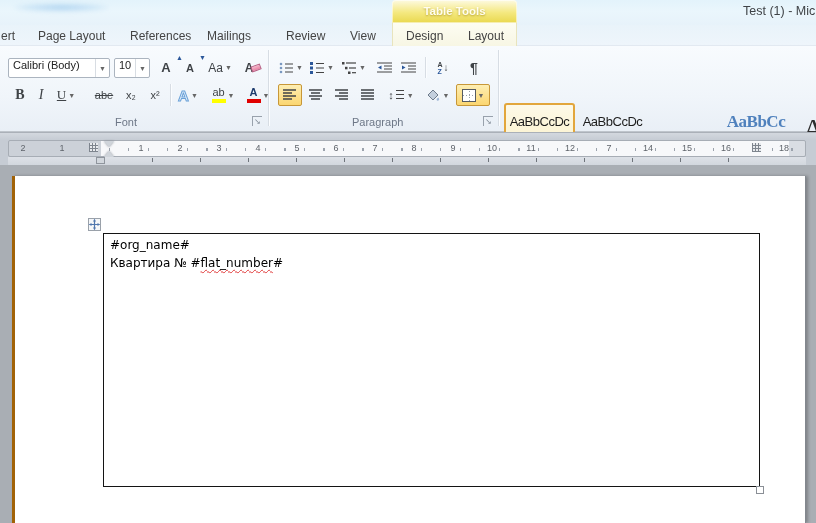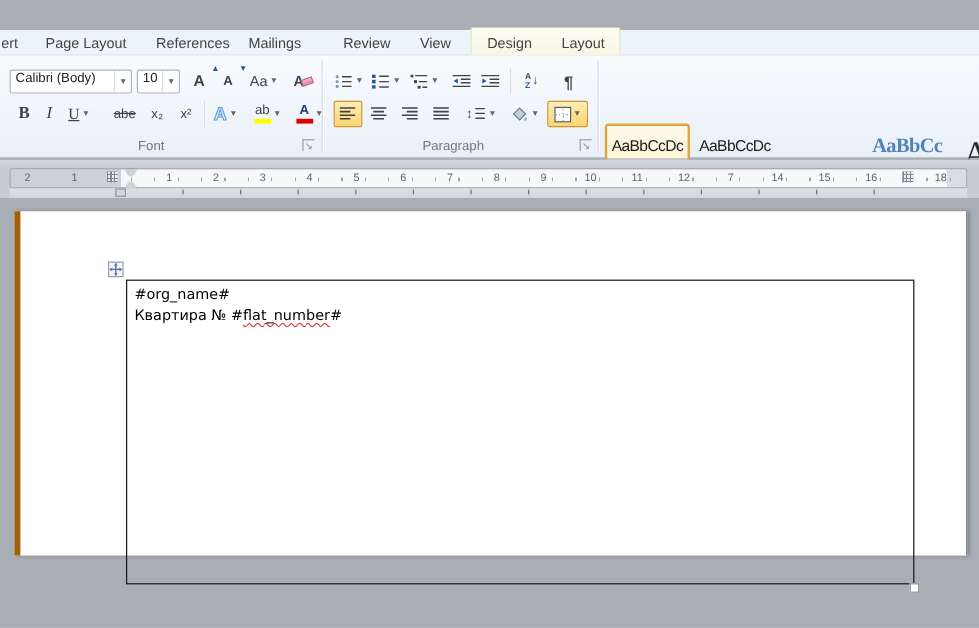--- a/index.html
+++ b/index.html
@@ -93,36 +93,41 @@
     background-color:#e9ebee; }
   .ind-first { position:absolute; left:95px; top:0; width:0; height:0;
     border-left:5px solid transparent; border-right:5px solid transparent; border-top:6px solid #cfd4da;
     filter:drop-shadow(0 0 1px #8f959d); }
   .ind-hang { position:absolute; left:95px; top:10px; width:0; height:0;
     border-left:5px solid transparent; border-right:5px solid transparent; border-bottom:6px solid #cfd4da;
     filter:drop-shadow(0 0 1px #8f959d); }
   .ind-left { position:absolute; left:96px; top:17px; width:9px; height:7px; background:#d2d7dd; border:1px solid #8f959d; }
   
   .doc-area { position:absolute; left:0; top:165px; width:816px; height:358px; background:#a9aeb4; }
-  .page { position:absolute; left:12px; top:11px; width:794px; height:287px; background:#fff;
-    border-left:5px solid #a16207; border-right:1px solid #82878e; box-shadow:2px 0 3px rgba(0,0,0,.25); }
+  .page { position:absolute; left:12px; top:11px; width:794px; height:347px; background:#fff;
+    border-left:3px solid #a16207; border-right:1px solid #82878e; box-shadow:2px 0 3px rgba(0,0,0,.25); }
   .doc-table { position:absolute; left:88px; top:57px; width:657px; height:254px; border:1.5px solid #141414;
     padding:3px 6px; font-family:"DejaVu Sans","Liberation Sans",sans-serif; font-size:12px; line-height:17.5px; color:#000; }
   .sp-err { text-decoration:underline; text-decoration-style:wavy; text-decoration-color:#e03a3a;
     text-decoration-thickness:1px; text-underline-offset:2px; }
   .move-handle { position:absolute; left:73px; top:42px; width:13px; height:13px; background:#f4f6f8;
     border:1px solid #9aa1aa; display:flex; align-items:center; justify-content:center; }
   .resize-handle { position:absolute; left:741px; top:310px; width:8px; height:8px; background:#fff; border:1px solid #8a8f96; }
   svg { display:block; }
 </style>
 </head>
 <body>
 
 <div class="screen">
 
+  <div class="titlebar">
+    <div class="qat-blob"></div>
+    <div class="ctx-header">Table Tools</div>
+    <div class="win-title">Test (1) - Mic</div>
+  </div>
 
   <div class="tabrow"></div>
   <div class="ctx-panel"></div>
   <span class="tab" style="left:-3px">ert</span>
   <span class="tab" style="left:34px">Page Layout</span>
   <span class="tab" style="left:126px">References</span>
   <span class="tab" style="left:203px">Mailings</span>
   <span class="tab" style="left:282px">Review</span>
   <span class="tab" style="left:346px">View</span>
   <span class="tab" style="left:402px">Design</span>

